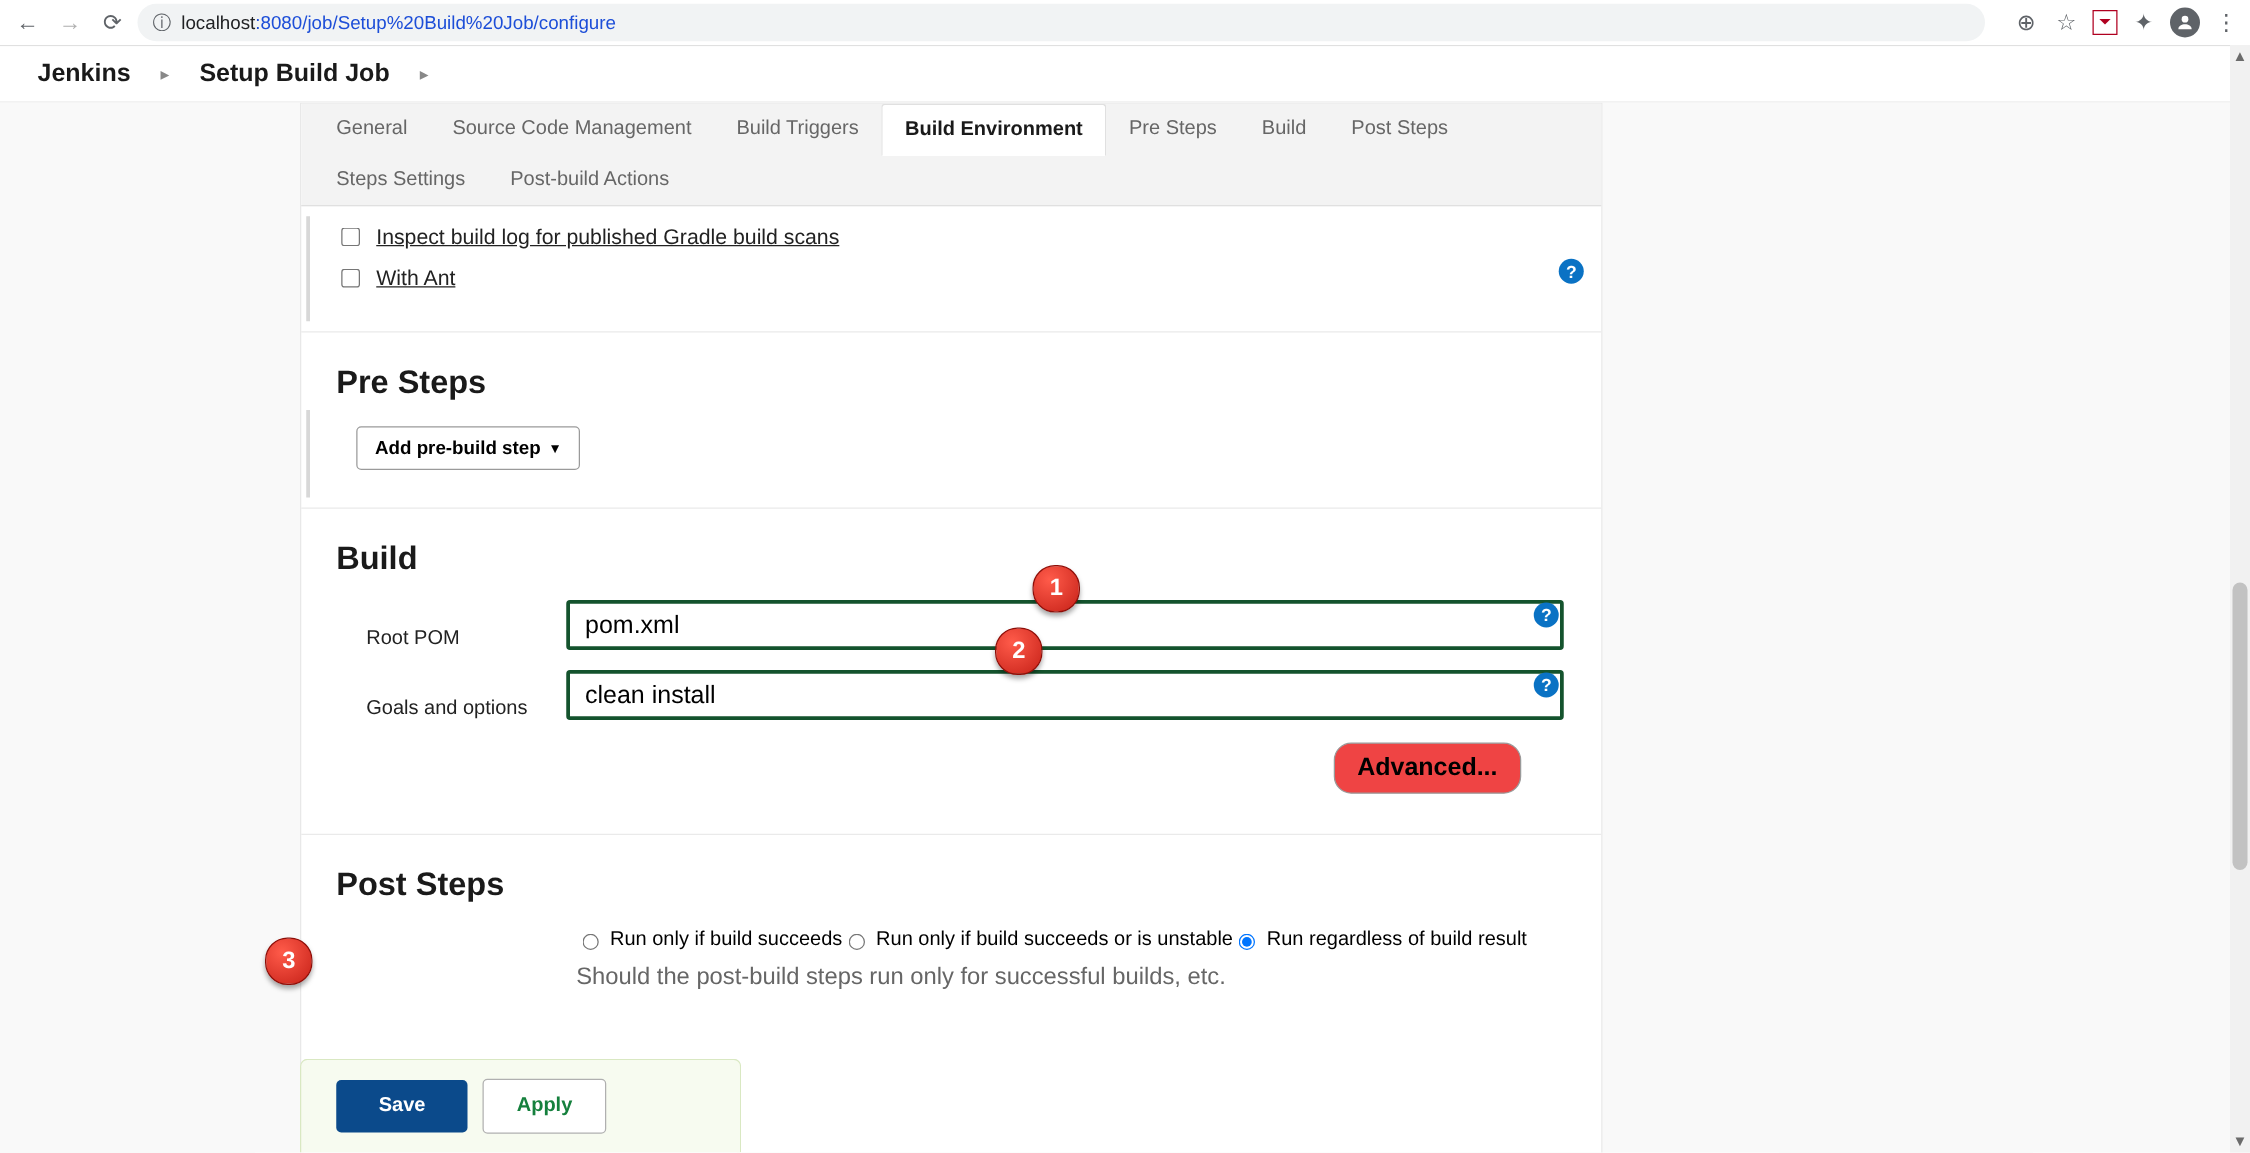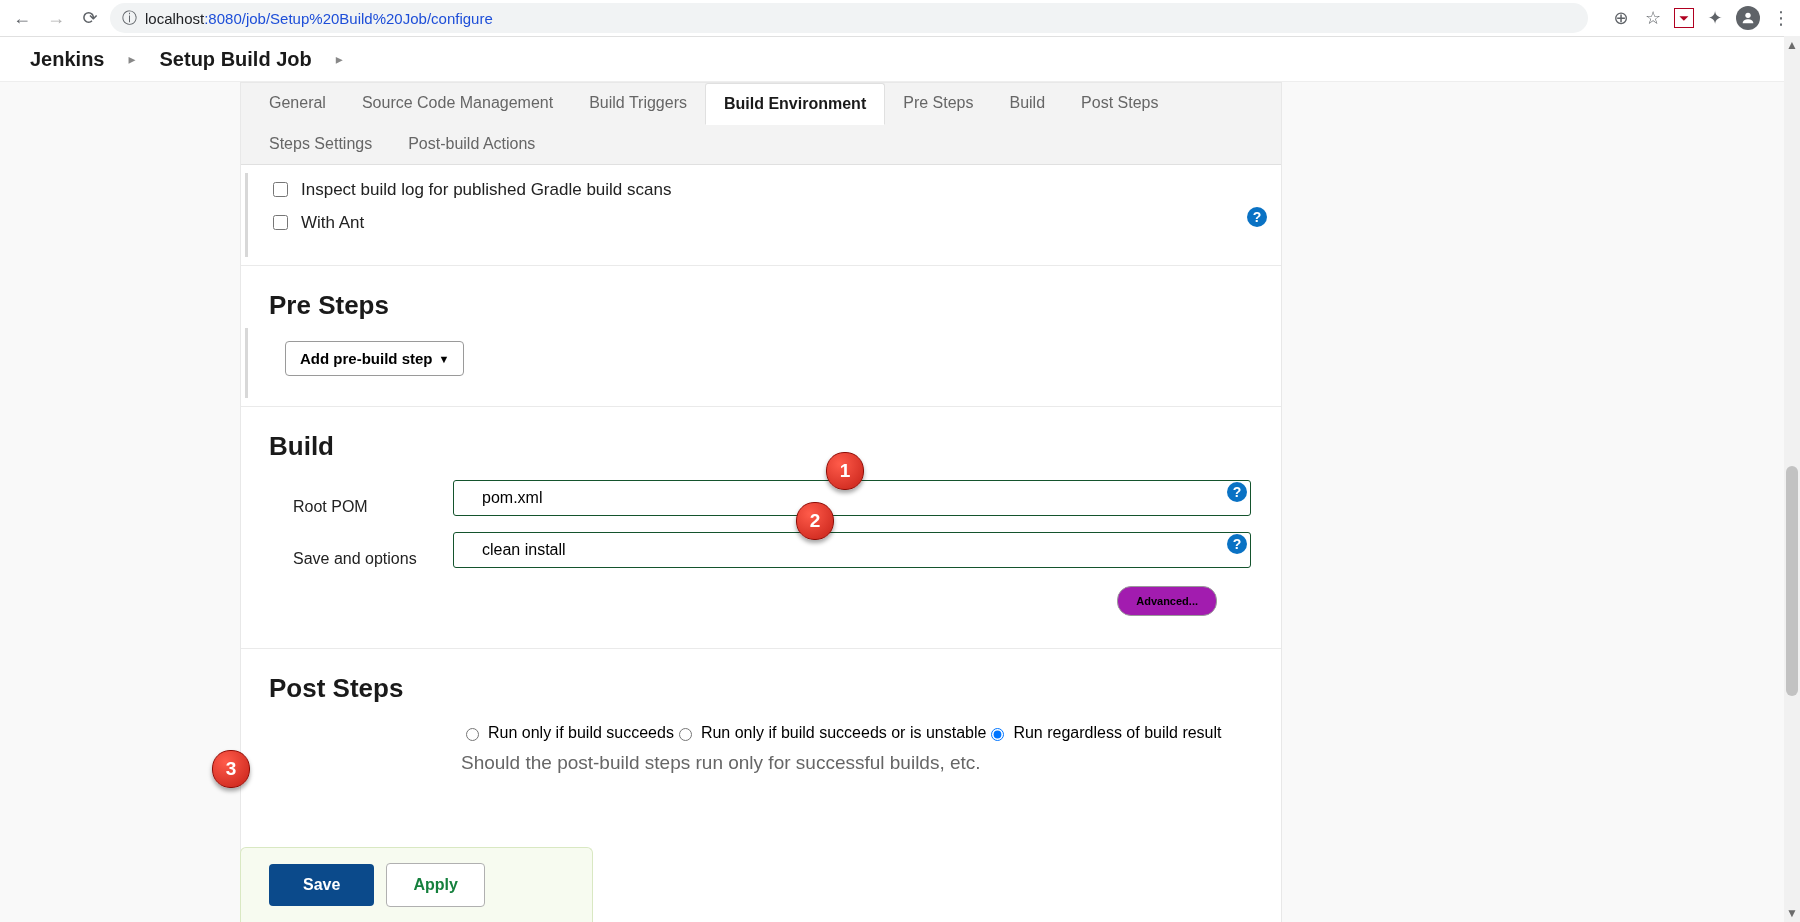--- a/index.html
+++ b/index.html
@@ -103,48 +103,48 @@
     margin-bottom: -1px;
     border-radius: 3px 3px 0 0;
   }
   .section-body { padding: 8px 20px 26px; border-bottom: 1px solid #eaeaea; position: relative; }
   .left-accent {
     position: absolute; left: 4px; top: 8px; bottom: 8px;
     width: 3px; background: #d8d8d8;
   }
   .chk-row {
     display: flex; align-items: center; gap: 10px;
-    padding: 6px 8px; font-size: 17px; color: #222;
+    padding: 6px 8px; font-size: 17px; color: #222; text-decoration: underline;
   }
   .chk-row input { width: 15px; height: 15px; }
   .help-badge {
     position: absolute; right: 14px;
     width: 20px; height: 20px; border-radius: 10px;
     background: #0a72c4; color: #fff; font-weight: 700;
     display: flex; align-items: center; justify-content: center;
     font-size: 14px; cursor: pointer;
   }
   h2.section-title { margin: 16px 8px 10px; font-size: 26px; font-weight: 800; color: #1a1a1a; }
   .dropdown-btn {
     display: inline-flex; align-items: center; gap: 6px;
     background: #fff; border: 1px solid #9a9a9a; border-radius: 4px;
     padding: 8px 14px; font-size: 15px; font-weight: 600;
     margin: 10px 0 4px 24px; cursor: pointer;
   }
   .dropdown-btn .caret { font-size: 11px; }
   .form-row { display: flex; align-items: flex-end; padding: 8px 10px 8px 32px; position: relative; }
   .form-row .label { width: 160px; font-size: 16px; color: #222; }
   .form-row input[type=text] {
-    flex: 1; height: 34px; border: 1px solid #14532d; border-radius: 3px;
-    padding: 0 28px; font-size: 16px;
+    flex: 1; height: 34px; border: 3px solid #14532d; border-radius: 3px;
+    padding: 0 12px; font-size: 20px;
   }
   .adv-btn-row { text-align: right; padding: 10px 44px 6px; }
   .adv-btn {
-    background: #a21caf; border: 1px solid #9a9a9a; border-radius: 14px;
-    padding: 8px 18px; font-size: 11px; font-weight: 600; cursor: pointer;
+    background: #ef4444; border: 1px solid #9a9a9a; border-radius: 14px;
+    padding: 8px 18px; font-size: 20px; font-weight: 600; cursor: pointer;
   }
   .radio-row { display: flex; align-items: center; padding: 10px 10px 6px 200px; font-size: 16px; }
   .radio-row label { display: flex; align-items: center; gap: 6px; }
   .hint-text { color: #666; font-size: 19px; padding: 4px 10px 12px 200px; }
 
   .footer-bar {
     position: absolute;
     left: 240px; bottom: 0;
     width: 295px; height: 74px;
     background: #f7fbf0;
@@ -260,21 +260,21 @@
 
     <div class="section-body">
       <h2 class="section-title">Build</h2>
 
       <div class="form-row">
         <div class="label">Root POM</div>
         <input type="text" value="pom.xml" style="">
         <span class="help-badge" style="position:absolute;right:14px;top:10px">?</span>
       </div>
       <div class="form-row">
-        <div class="label">Save and options</div>
+        <div class="label">Goals and options</div>
         <input type="text" value="clean install" style="">
         <span class="help-badge" style="position:absolute;right:14px;top:10px">?</span>
       </div>
       <div class="adv-btn-row">
         <button class="adv-btn">Advanced...</button>
       </div>
     </div>
 
     <div class="section-body" style="border-bottom:none">
       <h2 class="section-title">Post Steps</h2>

